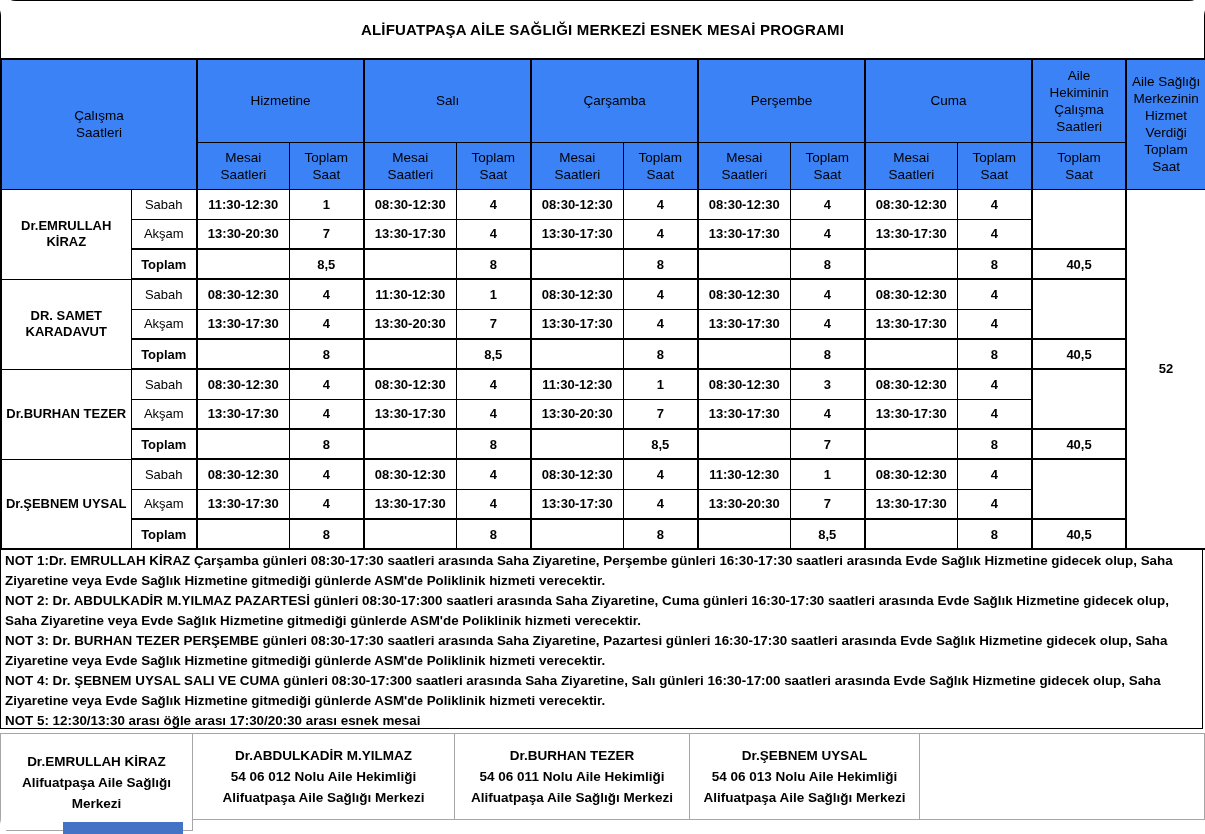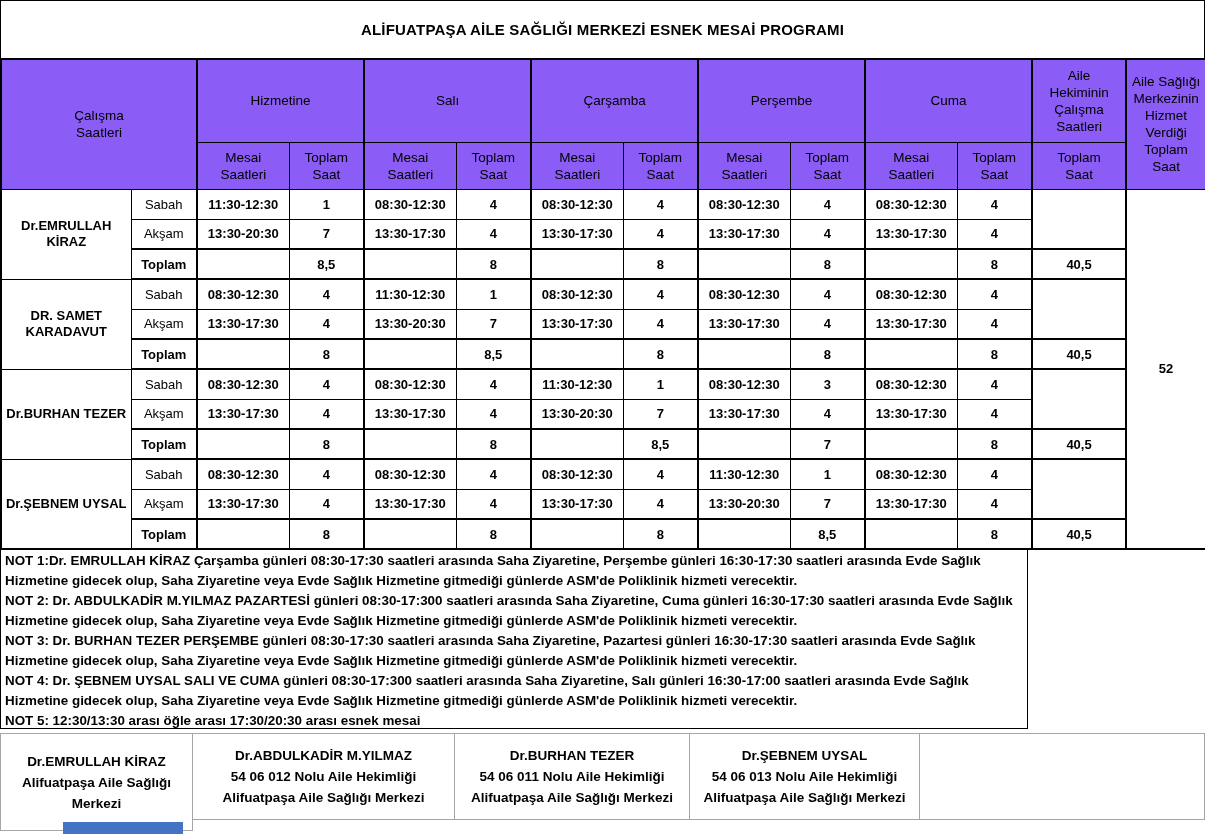--- a/index.html
+++ b/index.html
@@ -1,55 +1,55 @@
 <!DOCTYPE html>
 <html><head>
 <meta charset="utf-8">
 <style>
   html,body { margin:0; padding:0; background:#fff; }
   .sheet {
     position:relative; width:1205px; height:834px; background:#fff;
-    font-family:"Liberation Sans", sans-serif; color:#000; overflow:hidden;
+    font-family:"Liberation Sans", sans-serif; color:#000; overflow:hidden;border-radius:16px;
   }
   
   .title-box {
     position:absolute; top:0; left:0; width:1203px; height:57px;
     border:1px solid #000; display:flex; align-items:center; justify-content:center;
   }
   .title-box span { font-weight:bold; font-size:15px; letter-spacing:0.2px; }
 
   
   table.sched {
     position:absolute; top:58px; left:0; width:1205px;
     border-collapse:collapse; table-layout:fixed; border:2px solid #000;
   }
   table.sched th, table.sched td {
     border:1px solid #000; padding:0; text-align:center; vertical-align:middle;
     overflow:hidden; font-size:13px;
   }
   table.sched thead th {
-    background:#8b5cf6; font-weight:normal; font-size:13.5px;
+    background:#3b82f6; font-weight:normal; font-size:13.5px;
     white-space:pre-line; line-height:17px;
   }
   tr.hrow1 { height:83px; }
   tr.hrow2 { height:47px;margin-top:40px; }
   tbody tr { height:30px; }
   .grp { border-left:2px solid #000 !important; }
   tr.toplam td { border-top:2px solid #000; border-bottom:2px solid #000; }
   td.doctor { font-weight:bold; font-size:12.5px; white-space:pre-line; line-height:16px; }
   td.rlabel { font-size:13px;margin-left:11px; }
   tr.toplam td.rlabel { font-weight:bold; }
   td.time { font-weight:bold; font-size:12.5px; }
   td.hours { font-weight:bold; font-size:13px; }
   td.weekly-total { font-weight:bold; font-size:13px; }
   td.grand { font-weight:bold; font-size:13.5px; }
 
   
   .notes {
-    position:absolute; top:548px; left:0; width:1028px; height:181px;
+    position:absolute; top:548px; left:0; width:1203px; height:181px;
     border-left:1px solid #000; border-right:1px solid #000; border-bottom:1px solid #000;
     padding:3px 4px 0 4px; box-sizing:border-box;
   }
   .note { font-weight:bold; font-size:13.4px; line-height:20px; }
 
   
   .footer { position:absolute; top:733px; left:0; width:1205px; height:101px; display:flex; align-items:flex-start; }
   .fblock {
     box-sizing:border-box; border:1px solid #a6a6a6; border-left:none;
     height:87px; display:flex; flex-direction:column; align-items:center; justify-content:center;

